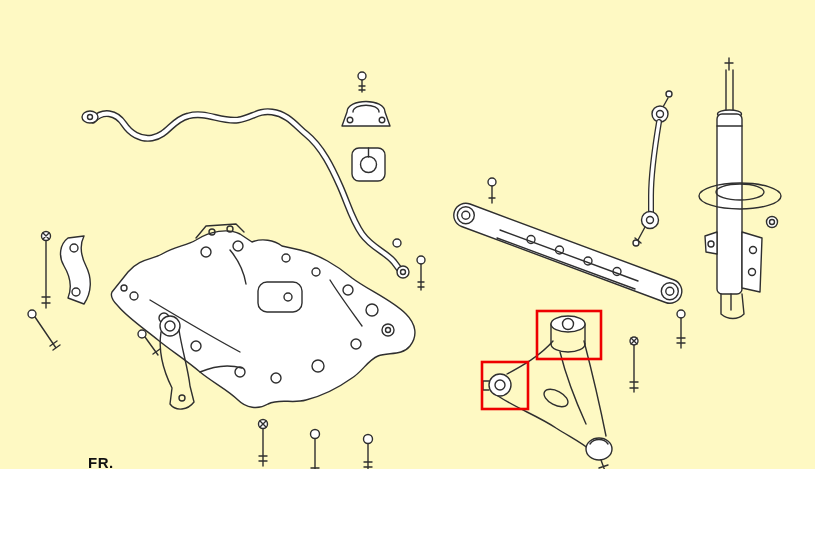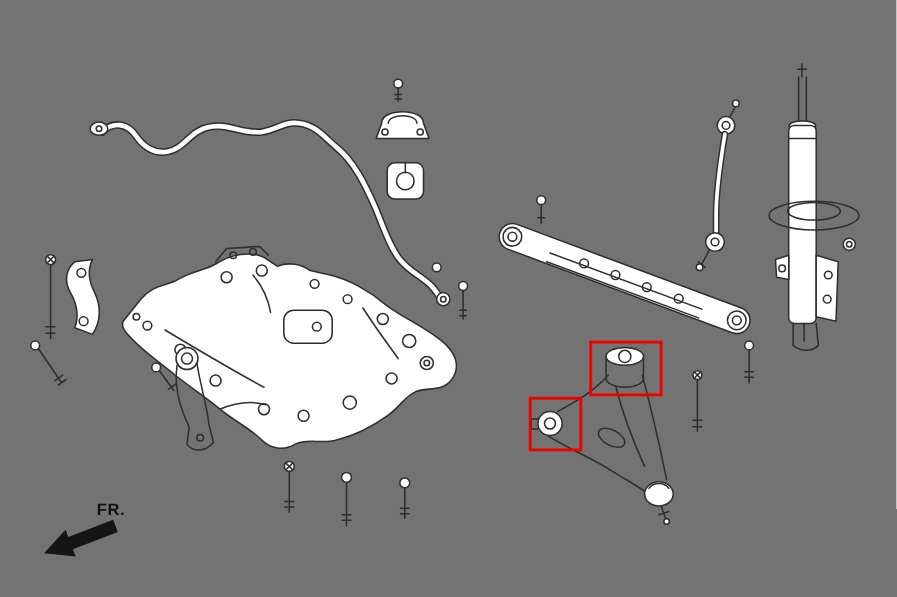--- a/index.html
+++ b/index.html
@@ -1,16 +1,16 @@
 <!DOCTYPE html>
 <html><head>
 <meta charset="utf-8">
 <style>
   html,body{margin:0;padding:0;background:#fff;}
-  .canvas{position:relative;width:815px;height:543px;background:#737373;overflow:hidden;}
+  .canvas{position:relative;width:815px;height:469px;background:#fef9c3;overflow:hidden;}
   svg{position:absolute;left:0;top:0;}
   .ln{fill:none;stroke:#2f2f2f;stroke-width:1.4;stroke-linecap:round;stroke-linejoin:round;}
   .lnw{fill:#ffffff;stroke:#2f2f2f;stroke-width:1.4;stroke-linejoin:round;}
   .tube-outer{fill:none;stroke:#2f2f2f;stroke-width:7;stroke-linecap:round;stroke-linejoin:round;}
   .tube-inner{fill:none;stroke:#ffffff;stroke-width:4.2;stroke-linecap:round;stroke-linejoin:round;}
   .tube-outer2{fill:none;stroke:#2f2f2f;stroke-width:6;stroke-linecap:round;}
   .tube-inner2{fill:none;stroke:#ffffff;stroke-width:3.4;stroke-linecap:round;}
   .solid{fill:#151515;stroke:none;}
   .hl{fill:none;stroke-width:2.6;}
   text.fr{font-family:"Liberation Sans",sans-serif;font-size:15px;font-weight:700;fill:#111;letter-spacing:.5px;}

